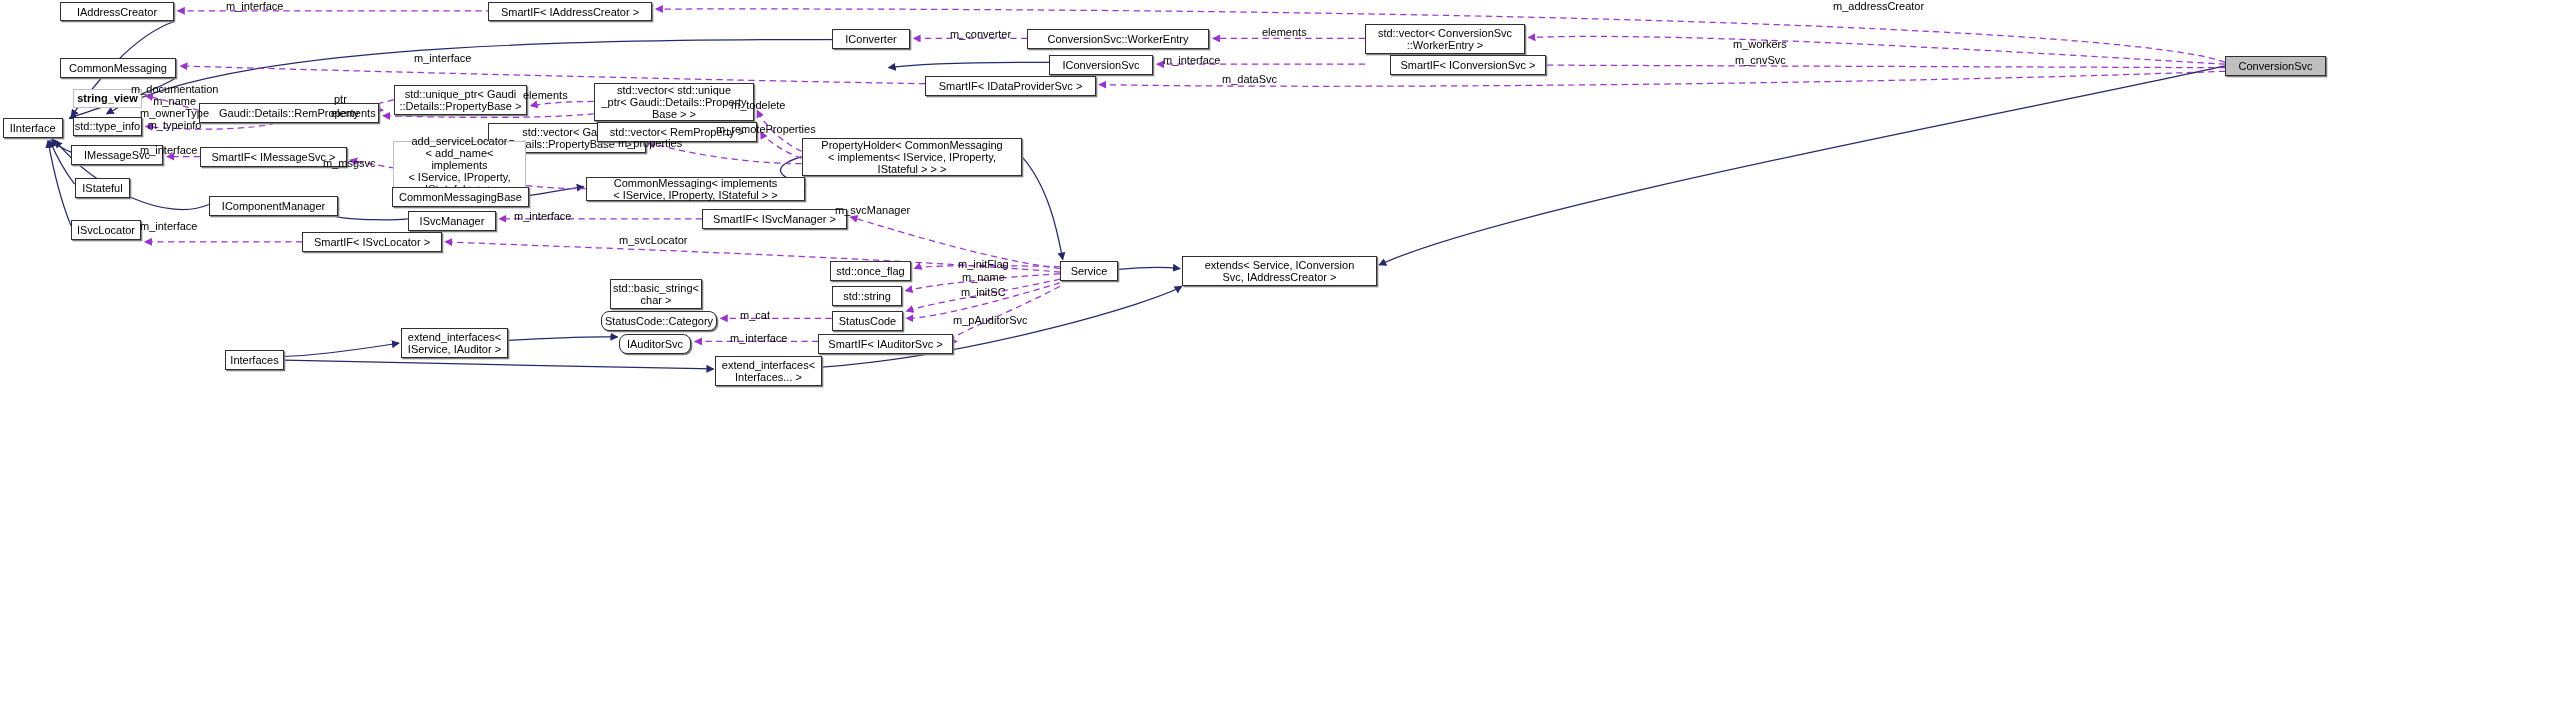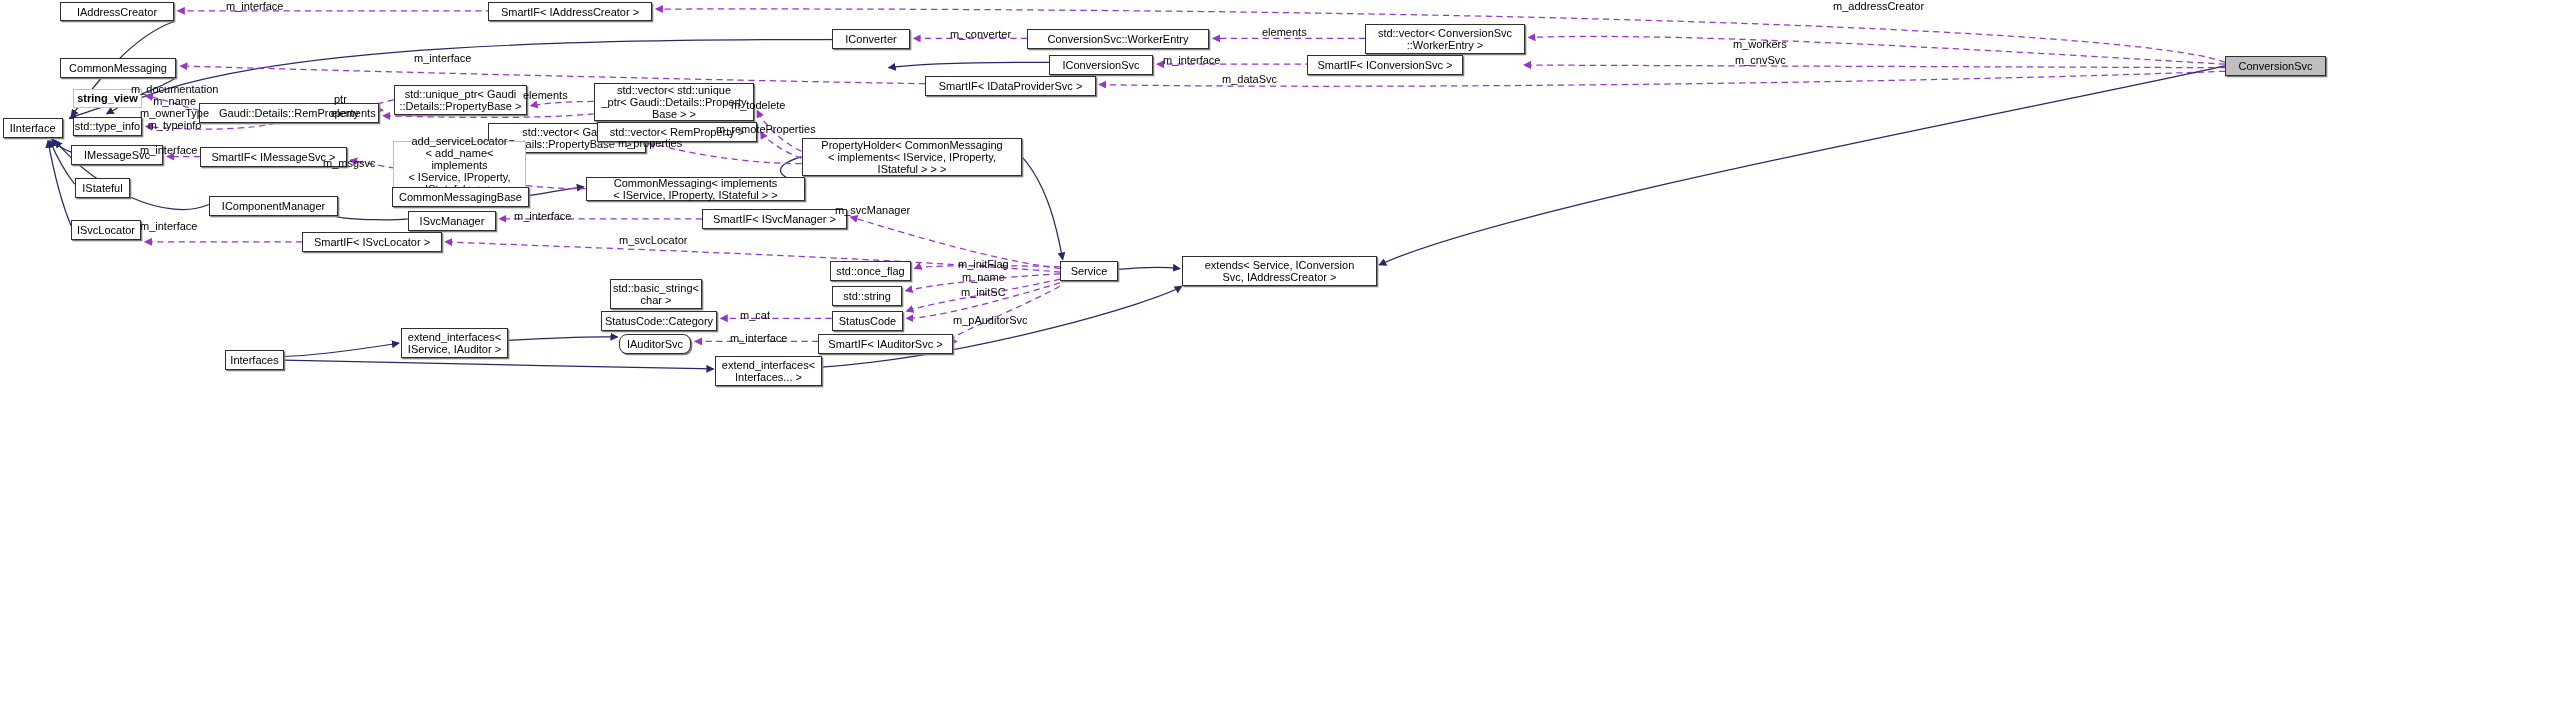--- a/index.html
+++ b/index.html
@@ -133,21 +133,21 @@
   <div id="nodes-layer">
       <div class="node" style="left: 60px; top: 1.8px; width: 114px; height: 19.5px;">IAddressCreator</div>
       <div class="node" style="left: 832px; top: 29px; width: 78px; height: 19.5px;">IConverter</div>
       <div class="node" style="left: 488px; top: 1.8px; width: 164px; height: 19.5px;">SmartIF&lt; IAddressCreator &gt;</div>
       <div class="node" style="left: 1027px; top: 29px; width: 182px; height: 19.5px;">ConversionSvc::WorkerEntry</div>
       <div class="node" style="left: 1365px; top: 24px; width: 160px; height: 30px;">std::vector&lt; ConversionSvc
 ::WorkerEntry &gt;</div>
       <div class="node current" style="left: 2225px; top: 56px; width: 101px; height: 19.5px;">ConversionSvc</div>
       <div class="node" style="left: 60px; top: 58px; width: 116px; height: 19.5px;">CommonMessaging</div>
       <div class="node" style="left: 1049px; top: 55px; width: 104px; height: 19.5px;">IConversionSvc</div>
-      <div class="node" style="left: 1307px; top: 55px; width: 156px; height: 19.5px;">SmartIF&lt; IConversionSvc &gt;</div>
+      <div class="node" style="left: 1390px; top: 55px; width: 156px; height: 19.5px;">SmartIF&lt; IConversionSvc &gt;</div>
       <div class="node" style="left: 925px; top: 76px; width: 171px; height: 19.5px;">SmartIF&lt; IDataProviderSvc &gt;</div>
       <div class="node" style="left: 2.7px; top: 118px; width: 60px; height: 19.5px;">IInterface</div>
       <div class="node flat" style="left: 73px; top: 89px; width: 69px; height: 18.7px; font-weight: bold;">string_view</div>
       <div class="node" style="left: 199px; top: 103px; width: 180px; height: 19.5px;">Gaudi::Details::RemProperty</div>
       <div class="node" style="left: 394px; top: 85px; width: 133px; height: 30px;">std::unique_ptr&lt; Gaudi
 ::Details::PropertyBase &gt;</div>
       <div class="node" style="left: 594px; top: 83px; width: 160px; height: 38px;">std::vector&lt; std::unique
 _ptr&lt; Gaudi::Details::Property
 Base &gt; &gt;</div>
       <div class="node" style="left: 73px; top: 117px; width: 69px; height: 18.7px;">std::type_info</div>
@@ -172,21 +172,21 @@
       <div class="node" style="left: 408px; top: 211px; width: 88px; height: 19.5px;">ISvcManager</div>
       <div class="node" style="left: 702px; top: 209px; width: 145px; height: 19.5px;">SmartIF&lt; ISvcManager &gt;</div>
       <div class="node" style="left: 302px; top: 232px; width: 140px; height: 19.5px;">SmartIF&lt; ISvcLocator &gt;</div>
       <div class="node" style="left: 1060px; top: 261px; width: 58px; height: 19.5px;">Service</div>
       <div class="node" style="left: 1182px; top: 256px; width: 195px; height: 30px;">extends&lt; Service, IConversion
 Svc, IAddressCreator &gt;</div>
       <div class="node" style="left: 830px; top: 261px; width: 81px; height: 19.5px;">std::once_flag</div>
       <div class="node" style="left: 610px; top: 279px; width: 92px; height: 30px;">std::basic_string&lt;
 char &gt;</div>
       <div class="node" style="left: 832px; top: 286px; width: 70px; height: 19.5px;">std::string</div>
-      <div class="node" style="left: 601px; top: 311px; width: 116px; height: 19.5px;">StatusCode::Category</div>
+      <div class="node" style="left: 601px; top: 311px; width: 116px; height: 19.5px; border-radius: 8px;">StatusCode::Category</div>
       <div class="node" style="left: 832px; top: 311px; width: 71px; height: 19.5px;">StatusCode</div>
       <div class="node" style="left: 401px; top: 328px; width: 107px; height: 30px;">extend_interfaces&lt;
 IService, IAuditor &gt;</div>
       <div class="node" style="left: 619px; top: 334px; width: 72px; height: 19.5px; border-radius: 8px;">IAuditorSvc</div>
       <div class="node" style="left: 818px; top: 334px; width: 135px; height: 19.5px;">SmartIF&lt; IAuditorSvc &gt;</div>
       <div class="node" style="left: 225px; top: 350px; width: 59px; height: 19.5px;">Interfaces</div>
       <div class="node" style="left: 715px; top: 356px; width: 107px; height: 30px;">extend_interfaces&lt;
 Interfaces... &gt;</div>
     </div>
   <div id="labels-layer">

